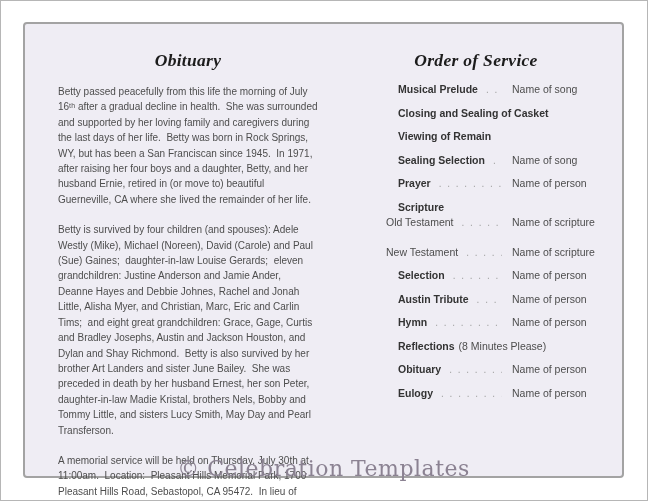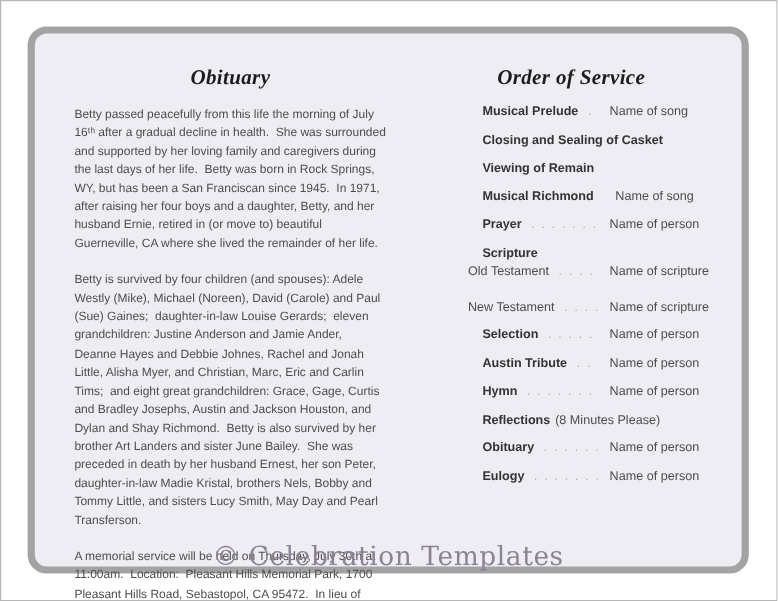--- a/index.html
+++ b/index.html
@@ -3,21 +3,21 @@
 <meta charset="utf-8">
 <style>
   html,body{margin:0;padding:0;background:#fff;}
   .canvas{
     position:relative;width:648px;height:501px;box-sizing:border-box;
     background:#ffffff;border:1px solid #b6b6b6;overflow:hidden;
     font-family:"Liberation Sans",sans-serif;
   }
   .card{
     position:absolute;left:22px;top:21px;width:601px;height:456px;box-sizing:border-box;
-    background:#efedf4;border:6px solid #a3a3a3;border-radius:16px;
+    background:#efedf4;border:2px solid #a3a3a3;border-radius:4px;
   }
   .columns{display:flex;padding:26px 24px 0 33px;}
   .col-left{flex:0 0 260px;margin-right:36px;}
   .col-right{flex:1;min-width:0;}
   .col-title{
     margin:0 0 13px 0;text-align:center;
     font-family:"Liberation Serif",serif;font-style:italic;font-weight:bold;
     font-size:17.5px;color:#1c1c1c;letter-spacing:.3px;
   }
   .para{
@@ -67,21 +67,21 @@
 
         <div class="svc-row">
           <span class="svc-label">Closing and Sealing of Casket</span>
         </div>
 
         <div class="svc-row">
           <span class="svc-label">Viewing of Remain</span>
         </div>
 
         <div class="svc-row">
-          <span class="svc-label">Musical Richmond</span>
+          <span class="svc-label">Sealing Selection</span>
           <span class="leader">. . . . . . . . . . . . . . . . . . . . . . . . . . . . . . . . . . . . . . . . . . . . . . . . . .</span>
           <span class="svc-value">Name of song</span>
         </div>
 
         <div class="svc-row">
           <span class="svc-label">Prayer</span>
           <span class="leader">. . . . . . . . . . . . . . . . . . . . . . . . . . . . . . . . . . . . . . . . . . . . . . . . . .</span>
           <span class="svc-value">Name of person</span>
         </div>
 

